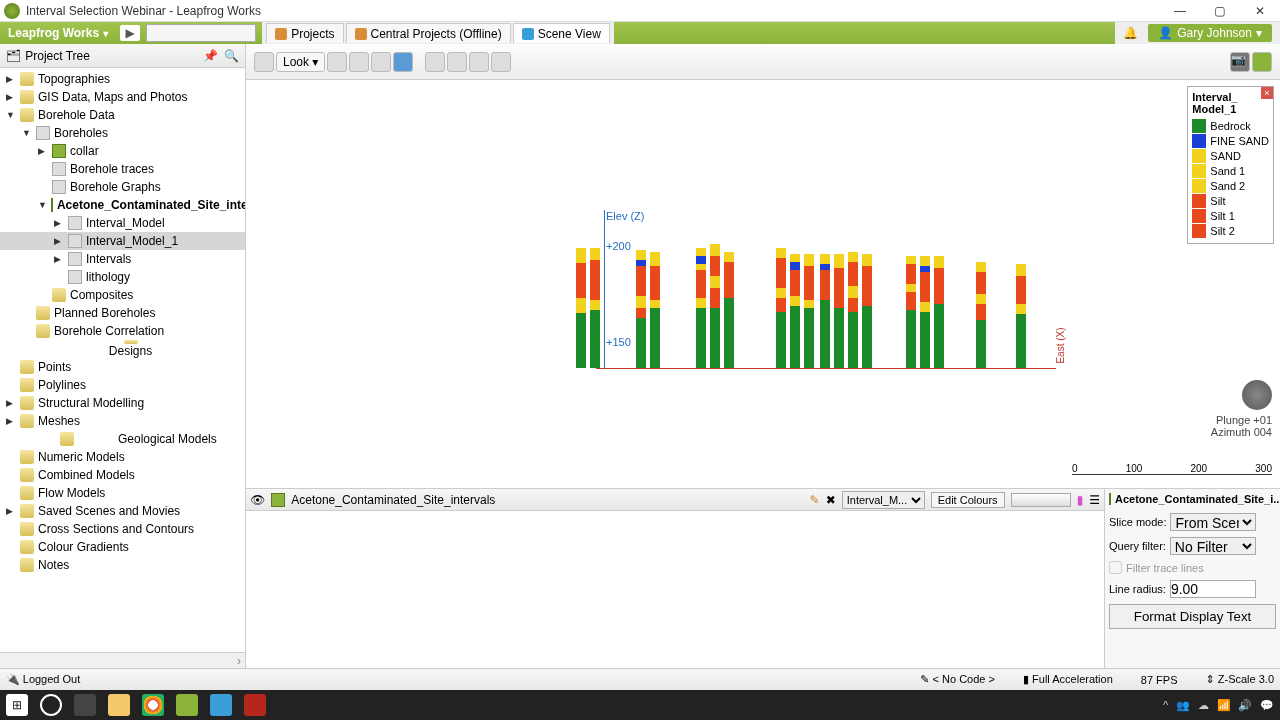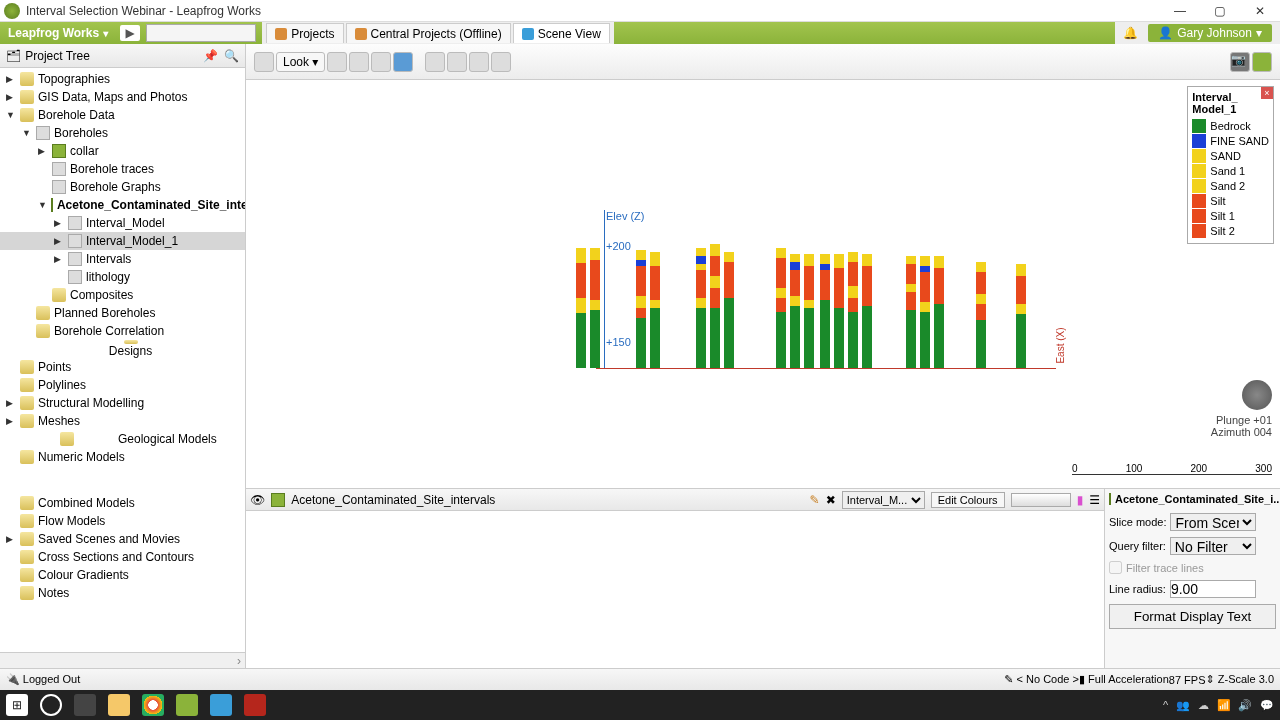--- a/index.html
+++ b/index.html
@@ -81,21 +81,21 @@
 .layer-body { flex: 1; background: #fff; }
 
 .props-panel { width: 176px; border-left: 1px solid #ccc; background: #f7f7f7; padding: 4px; font-size: 11px; display:flex; flex-direction:column; gap:6px;}
 .props-title { font-weight: bold; display:flex; align-items:center; gap:4px; padding-bottom:2px;}
 .prop-row { display: flex; align-items: center; justify-content: flex-start; gap: 4px; }
 .prop-row select, .prop-row input { width: 86px; height: 18px; font-size: 14px; border: 1px solid #aaa; }
 .format-btn { width: 100%; padding: 4px; border: 1px solid #aaa; background: #f0f0f0; cursor: pointer; }
 .chk-row { display:flex; align-items:center; gap:4px; color:#999; }
 
 
-.statusbar { height: 22px; background: linear-gradient(#f7f7f7,#e8e8e8); border-top: 1px solid #ccc; display: flex; align-items: center; padding: 0 6px; font-size: 11px; gap: 0; }
+.statusbar { height: 22px; background: linear-gradient(#f7f7f7,#e8e8e8); border-top: 1px solid #ccc; display: flex; align-items: center; padding: 0 6px; font-size: 11px; gap: 28px; }
 .statusbar .grow { flex: 1; }
 
 
 .taskbar { height: 30px; background: #222; display: flex; align-items: center; padding: 0 6px; gap: 12px; }
 .task-ico { width: 22px; height: 22px; border-radius: 3px; cursor: pointer; }
 .taskbar .grow { flex: 1; }
 .sys-tray { display: flex; align-items: center; gap: 8px; color: #ccc; font-size: 11px; }
 </style>
 </head>
 <body>
@@ -260,21 +260,21 @@
         <div class="tree-item" style="padding-left: 6px; gap: 40px;">
           <span class="arrow"></span>
           <span class="ticon folder"></span>
           <span>Geological Models</span>
         </div>
         <div class="tree-item" style="padding-left: 6px;">
           <span class="arrow"></span>
           <span class="ticon folder"></span>
           <span>Numeric Models</span>
         </div>
-        <div class="tree-item" style="padding-left: 6px; margin-top: 28px;">
+        <div class="tree-item" style="padding-left: 6px;">
           <span class="arrow"></span>
           <span class="ticon folder"></span>
           <span>Combined Models</span>
         </div>
         <div class="tree-item" style="padding-left: 6px;">
           <span class="arrow"></span>
           <span class="ticon folder"></span>
           <span>Flow Models</span>
         </div>
         <div class="tree-item" style="padding-left: 6px;">

